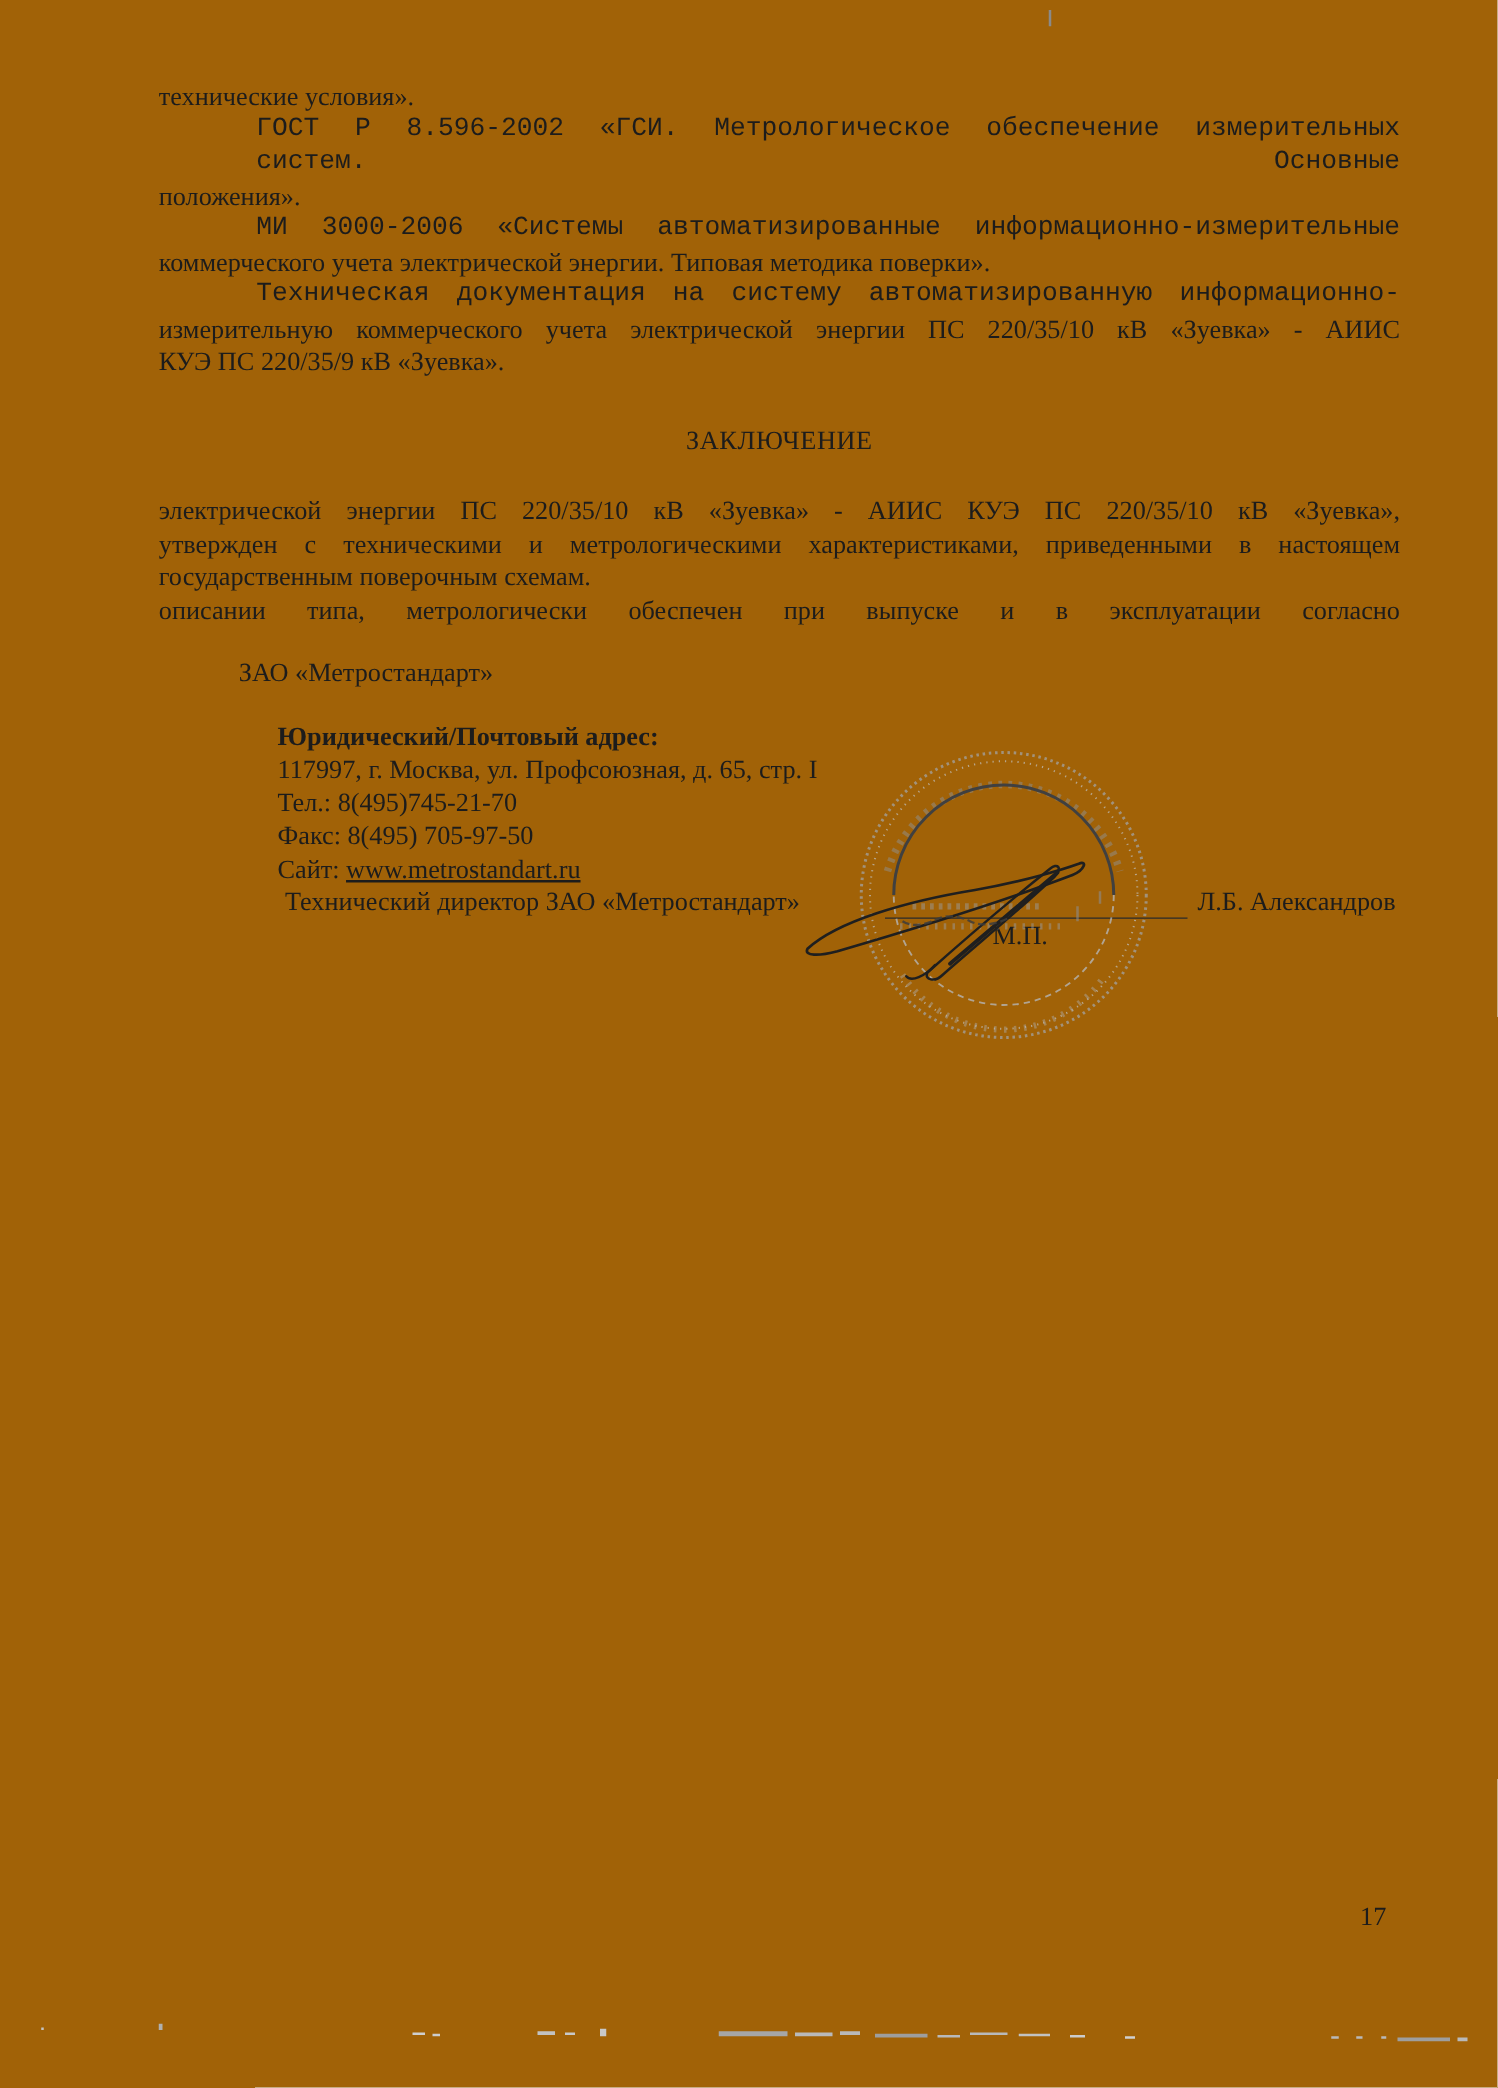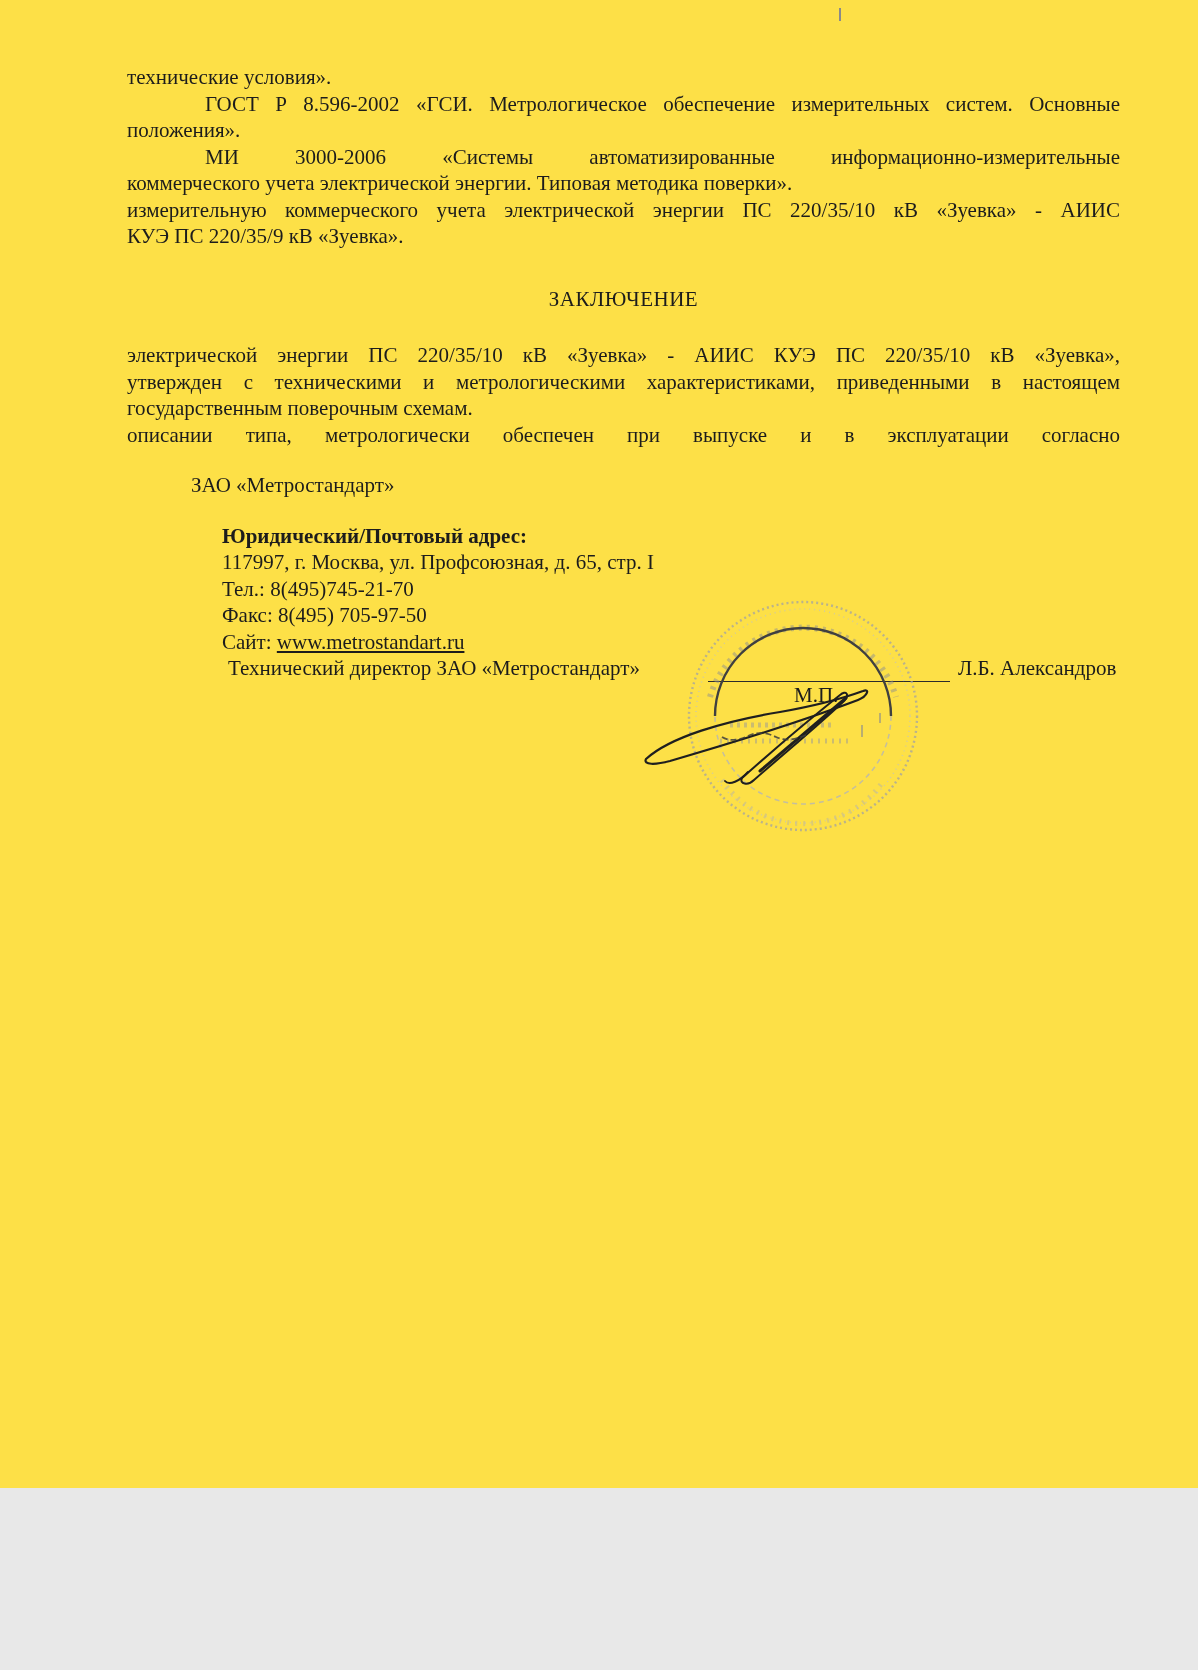--- a/index.html
+++ b/index.html
@@ -1,34 +1,34 @@
 <!DOCTYPE html>
 <html><head>
 <meta charset="utf-8">
 <style>
   html,body { margin:0; padding:0; background:#e8e8e8; }
   .page {
     position:relative;
-    width:1198px; height:1488px;
+    width:1198px; height:1670px;
     margin:0 auto;
-    background:#fde047;
+    background:#a16207;
     font-family:"Liberation Serif", serif;
     font-size:21px; line-height:26.5px;
     color:#1c1c1c;
     overflow:hidden;
   }
   .content {
     position:absolute; left:127px; top:64px; width:993px;
   }
   .tline { min-height:26.5px; }
   
   .jl { text-align:justify; text-align-last:justify; }
   
   .ll { text-align:left; }
-  .ind { padding-left:78px; }
+  .ind { padding-left:78px;font-family:Liberation Mono, monospace; }
   .heading-row { text-align:center; margin-top:36px; letter-spacing:0.5px; }
   .concl { margin-top:30px; }
   .mfr-block { margin-top:24px; margin-left:64px; }
   .addr-block { margin-top:25px; margin-left:95px; line-height:25.5px; }
   .bold { font-weight:bold; }
   .url { text-decoration:underline; }
   .sig-row { display:flex; align-items:baseline; padding-left:6px; }
   .sig-line {
     width:242px; margin-left:68px; align-self:flex-end;
     border-bottom:1.5px solid #2b2b2b; height:20px;
@@ -47,20 +47,21 @@
 
   <div class="tick" style="left:839px; top:8px; width:2px; height:13px;"></div>
 
   <div class="content">
 
     <div class="tline ll">технические условия».</div>
     <div class="tline jl ind">ГОСТ Р 8.596-2002 «ГСИ. Метрологическое обеспечение измерительных систем. Основные</div>
     <div class="tline ll">положения».</div>
     <div class="tline jl ind">МИ 3000-2006 «Системы автоматизированные информационно-измерительные</div>
     <div class="tline ll">коммерческого учета электрической энергии. Типовая методика поверки».</div>
+    <div class="tline jl ind">Техническая документация на систему автоматизированную информационно-</div>
     <div class="tline jl">измерительную коммерческого учета электрической энергии ПС 220/35/10 кВ «Зуевка» - АИИС</div>
     <div class="tline ll">КУЭ ПС 220/35/9 кВ «Зуевка».</div>
 
     <div class="tline heading-row">ЗАКЛЮЧЕНИЕ</div>
 
     <div class="concl">
       <div class="tline jl">электрической энергии ПС 220/35/10 кВ «Зуевка» - АИИС КУЭ ПС 220/35/10 кВ «Зуевка»,</div>
       <div class="tline jl">утвержден с техническими и метрологическими характеристиками, приведенными в настоящем</div>
       <div class="tline ll">государственным поверочным схемам.</div>
       <div class="tline jl">описании типа, метрологически обеспечен при выпуске и в эксплуатации согласно</div>

